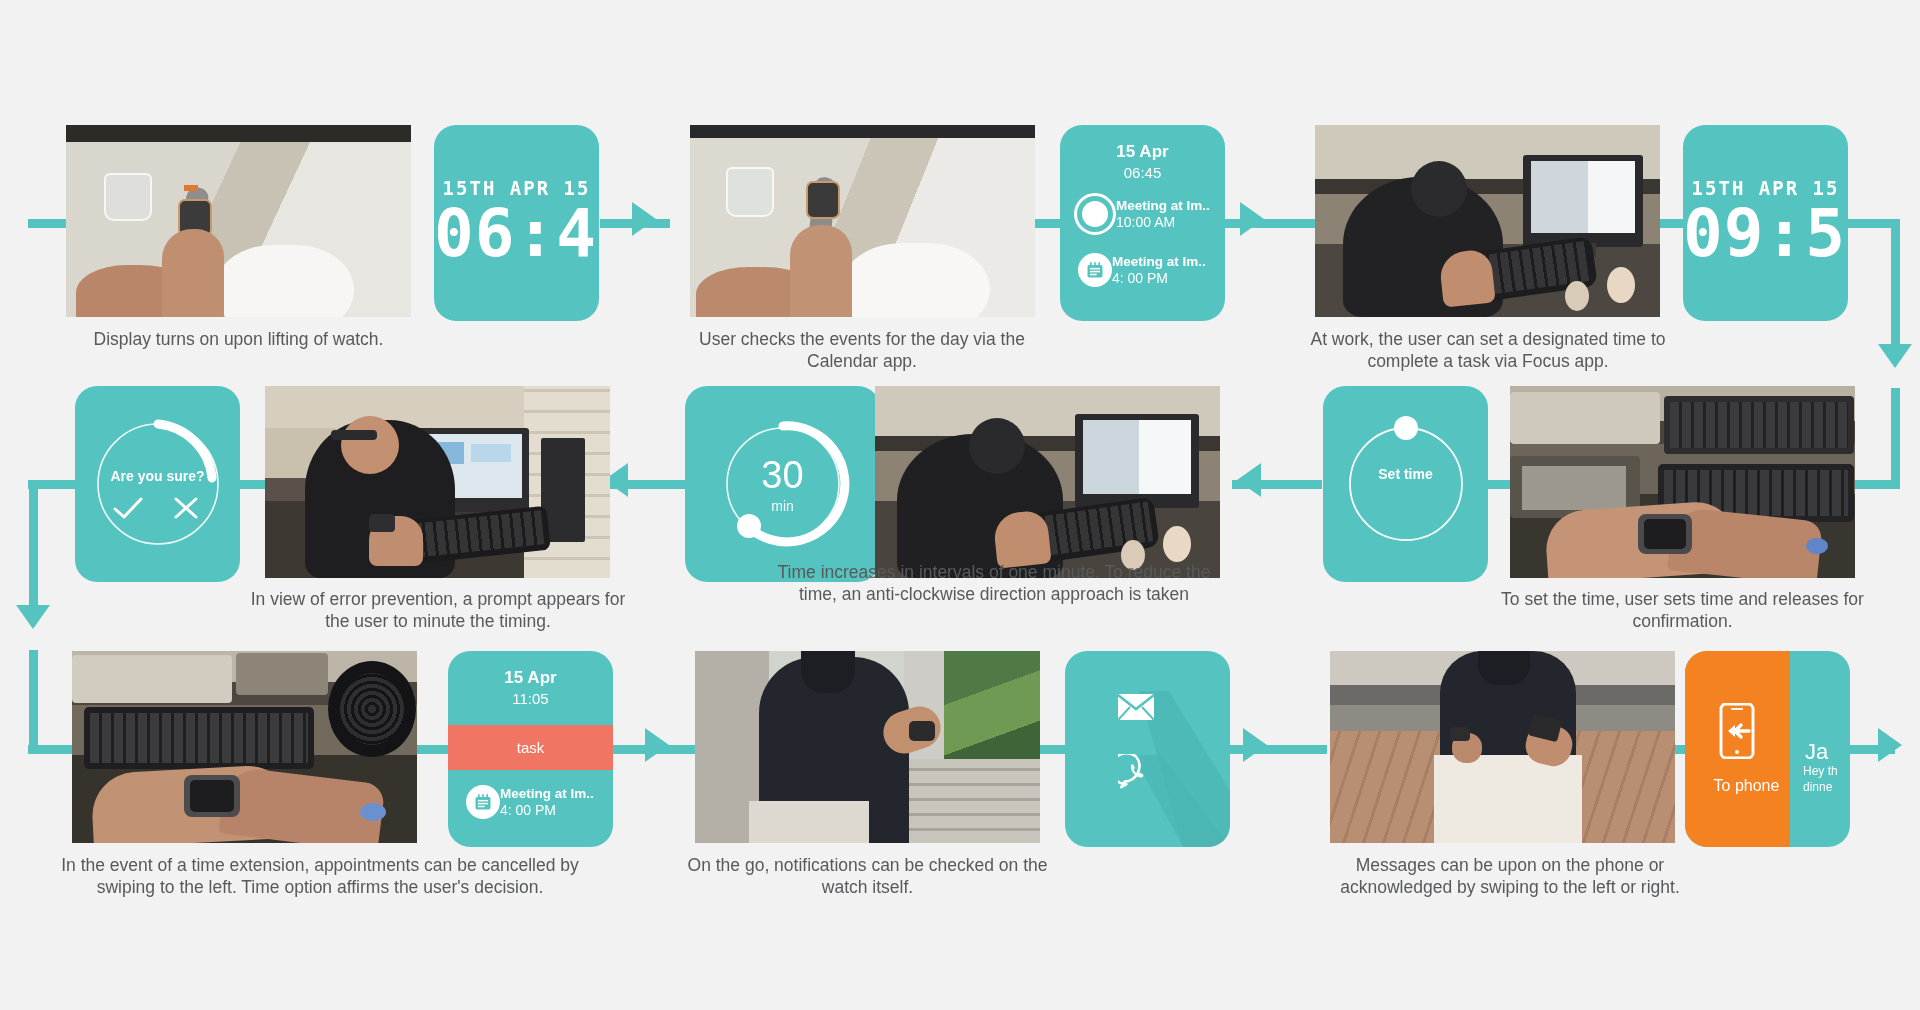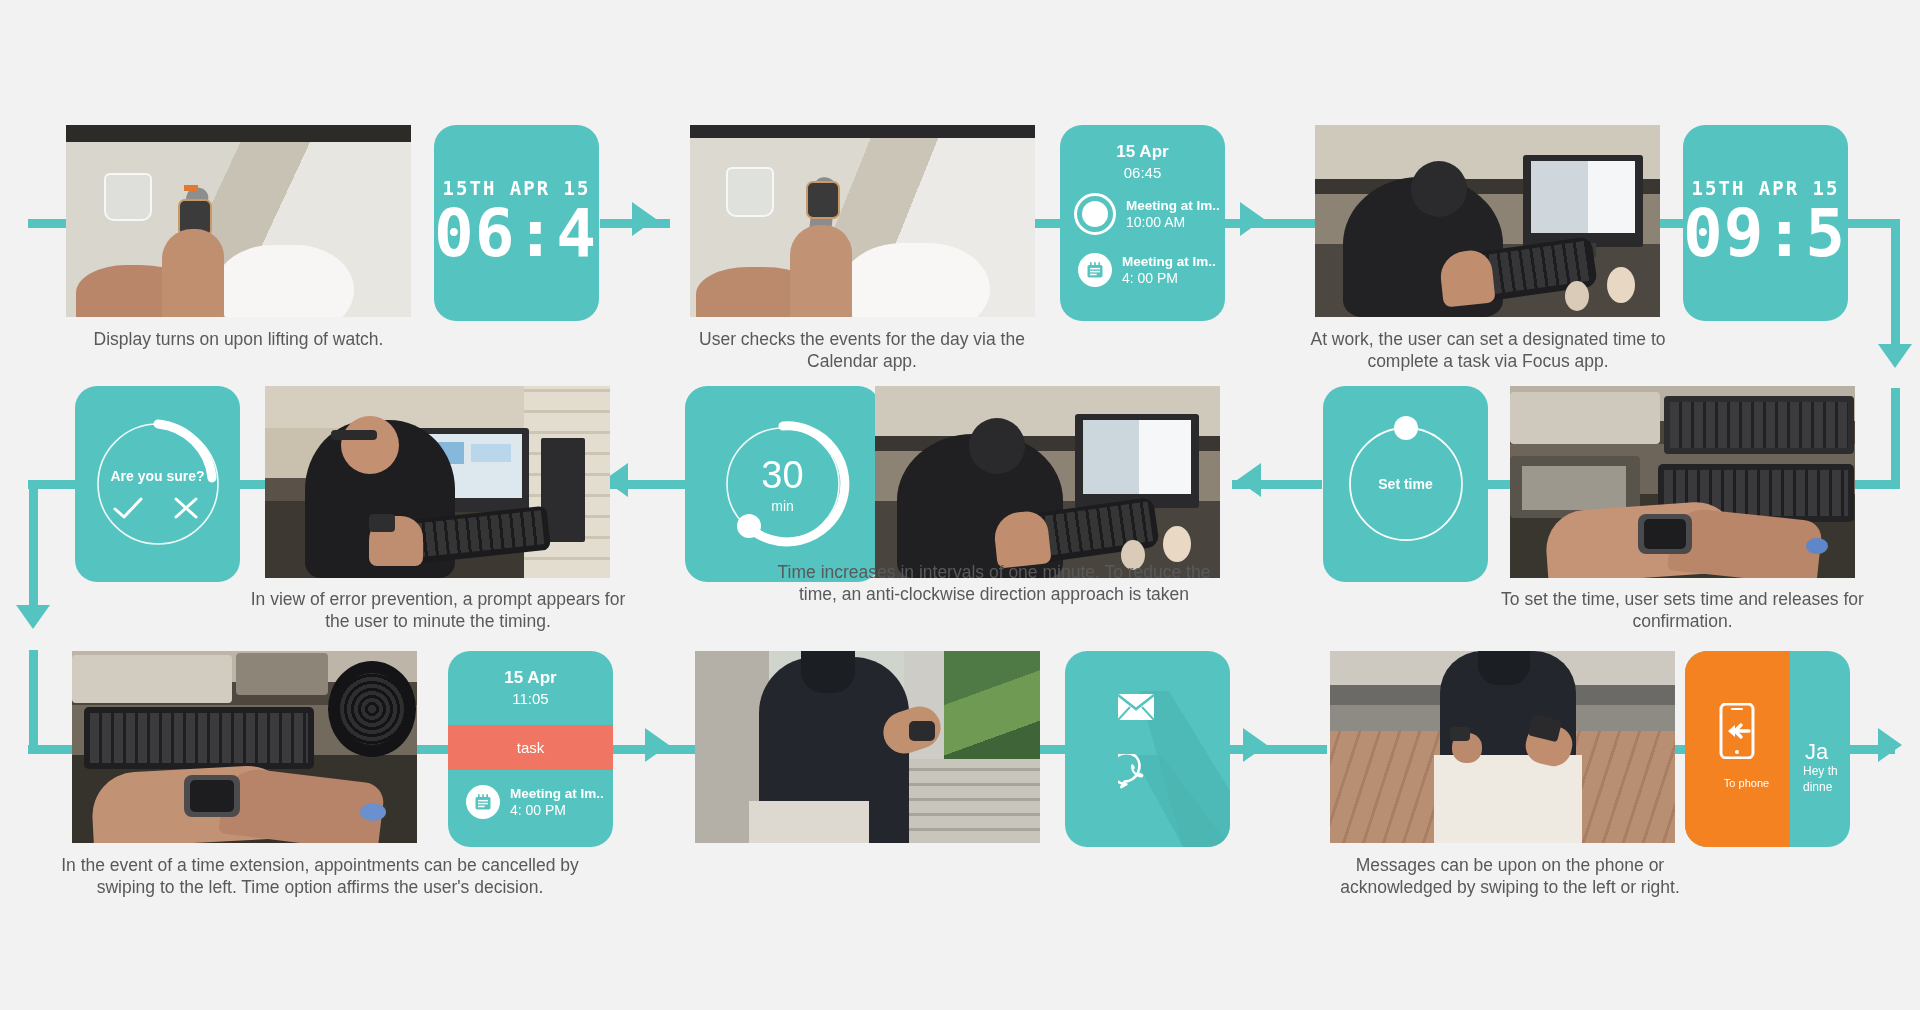--- a/index.html
+++ b/index.html
@@ -94,21 +94,20 @@
     font-size: 17px; font-weight: bold;
   }
   .cal-time {
     position: absolute; left: 0; right: 0; text-align: center;
     font-size: 15px; font-weight: normal;
   }
   .cal-row {
     position: absolute;
     display: flex;
     align-items: center;
-    gap: 10px;
   }
   .cal-row .ev-text { line-height: 1.18; }
   .ev-title { font-size: 13.5px; font-weight: bold; }
   .ev-time  { font-size: 14px; font-weight: normal; }
 
   .ring-icon {
     width: 42px; height: 42px; border-radius: 50%;
     border: 3px solid #fff;
     box-sizing: border-box;
     display: flex; align-items: center; justify-content: center;
@@ -149,21 +148,21 @@
 
   
   .split-orange {
     position: absolute;
     top: 0; bottom: 0; left: 0;
     background: #f58220;
   }
   .phone-label {
     position: absolute;
     text-align: left;
-    font-size: 11px;
+    font-size: 16px;
     color: #fff;
   }
   .msg-name {
     position: absolute;
     font-size: 22px;
     color: #fff;
     margin-top: 10px;
   }
   .msg-body {
     position: absolute;
@@ -362,21 +361,21 @@
     <div style="position:absolute; left:120px; top:126px; width:54px; height:54px; border-radius:26px 22px 8px 8px; background:#c08e6f; transform:rotate(-6deg);"></div>
     <div style="position:absolute; left:288px; top:140px; width:28px; height:36px; border-radius:50%; background:#e9d8c4;"></div>
     <div style="position:absolute; left:246px; top:154px; width:24px; height:30px; border-radius:50%; background:#dacbb8;"></div>
   </div>
 
   <div class="screen" style="left:1323px; top:386px; width:165px; height:196px;">
     <svg class="dial" width="136" height="136" viewBox="0 0 136 136" style="top:30px;">
       <circle cx="68" cy="68" r="56" fill="none" stroke="#ffffff" stroke-width="1.8" opacity="0.95"></circle>
       <circle cx="68" cy="12" r="12" fill="#ffffff"></circle>
     </svg>
-    <div class="dial-label" style="top:90px; font-size:14px;">Set time</div>
+    <div class="dial-label" style="top:80px; font-size:14px;">Set time</div>
   </div>
 
   <div class="photo" style="left:1510px; top:386px; width:345px; height:192px;">
     <div class="ph-inner" style="background: linear-gradient(to bottom, #b8b0a2 0 18%, #4a443c 18% 30%, #6d655a 30% 56%, #39352f 56% 100%);"></div>
     <div style="position:absolute; left:0; top:6px; width:150px; height:52px; background:#cfc9bd; border-radius:4px;"></div>
     <div style="position:absolute; left:154px; top:10px; width:190px; height:58px; background:#2d2d2f; border-radius:4px;"></div>
     <div style="position:absolute; left:160px; top:16px; width:178px; height:46px; background:repeating-linear-gradient(90deg,#3b3b3d 0 9px,#222224 9px 12px);"></div>
     <div style="position:absolute; left:0; top:70px; width:130px; height:62px; background:#58534b; border-radius:4px;"></div>
     <div style="position:absolute; left:12px; top:80px; width:104px; height:44px; background:#9d988e;"></div>
     <div style="position:absolute; left:148px; top:78px; width:196px; height:58px; background:#232325; border-radius:5px;"></div>
@@ -488,15 +487,16 @@
       <path d="M33 28 L20 28 M25 22 L19 28 L25 34" fill="none" stroke="#ffffff" stroke-width="3.4" stroke-linecap="round" stroke-linejoin="round"></path>
       <path d="M19 22 L19 34 L12 28 Z" fill="#ffffff"></path>
     </svg>
     <div class="phone-label" style="left:14px; top:126px; width:95px; text-align:center;">To phone</div>
     <div class="msg-name" style="left:120px; top:78px;">Ja</div>
     <div class="msg-body" style="left:118px; top:112px; white-space:pre;">Hey th
 dinne</div>
   </div>
 
   <div class="caption" style="left:60px; top:854px; width:520px;">In the event of a time extension, appointments can be cancelled by swiping to the left. Time option affirms the user's decision.</div>
+  <div class="caption" style="left:680px; top:854px; width:375px;">On the go, notifications can be checked on the watch itself.</div>
   <div class="caption" style="left:1300px; top:854px; width:420px;">Messages can be upon on the phone or acknowledged by swiping to the left or right.</div>
 
 </div>
 
 </body></html>

